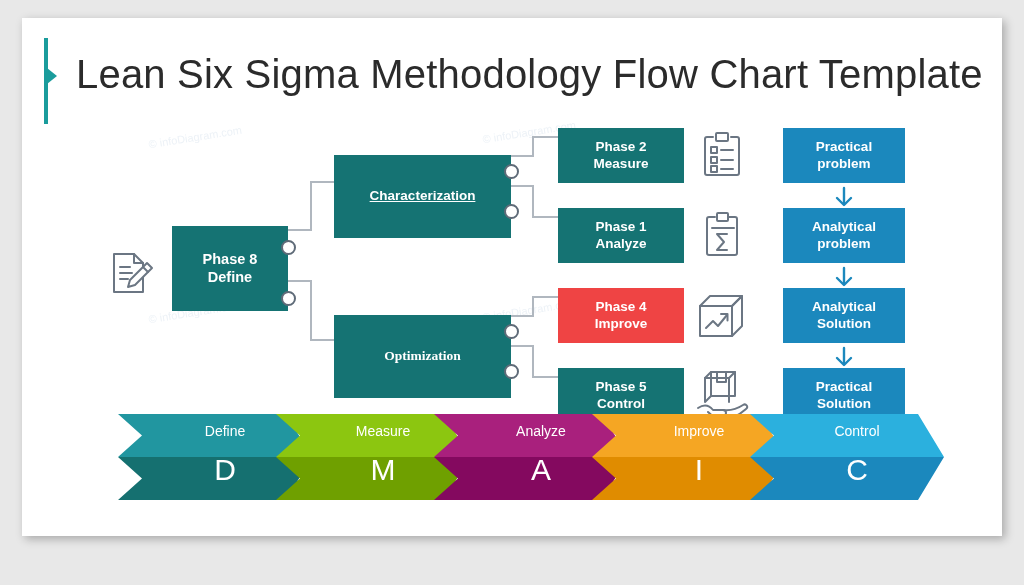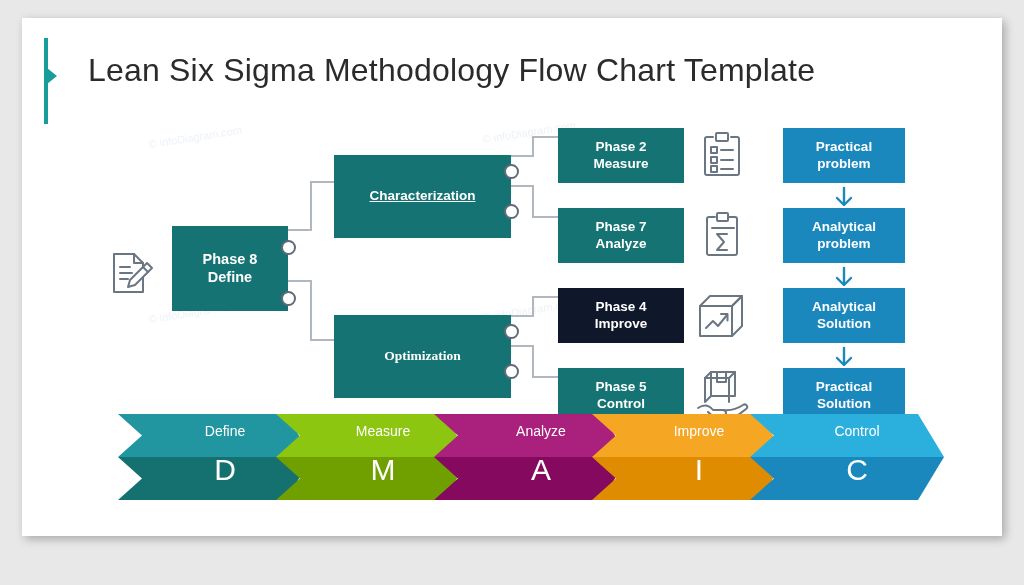--- a/index.html
+++ b/index.html
@@ -22,23 +22,23 @@
   }
   #accent-tri{
     position:absolute;left:25px;top:50px;
     width:0;height:0;
     border-top:8px solid transparent;
     border-bottom:8px solid transparent;
     border-left:10px solid #1a9c9c;
   }
   
   #title{
-    position:absolute;left:66px;top:34px;
+    position:absolute;left:54px;top:34px;
     width:860px;
-    font-size:32px;
+    font-size:40px;
     letter-spacing:.2px;
     color:#2b2b2b;
     font-family:"Liberation Sans", sans-serif;
     font-weight:400;
     white-space:nowrap;
   }
   
   .wm{
     position:absolute;
     color:#edf2f7;
@@ -178,25 +178,25 @@
   <div class="knob" style="left:482px;top:346px;"></div>
 
   <div class="node teal n-md" style="left: 536px; top: 110px; width: 126px; height: 55px; background: rgb(21, 115, 115);">
     <span>
       <span>Phase 2</span><br>
       <span>Measure</span>
     </span>
   </div>
   <div class="node teal n-md" style="left: 536px; top: 190px; width: 126px; height: 55px; background: rgb(21, 115, 115);">
     <span>
-      <span>Phase 7</span><br>
+      <span>Phase 1</span><br>
       <span>Analyze</span>
     </span>
   </div>
-  <div class="node teal n-md" style="left: 536px; top: 270px; width: 126px; height: 55px; background: #0f172a;">
+  <div class="node teal n-md" style="left: 536px; top: 270px; width: 126px; height: 55px; background: #ef4444;">
     <span>
       <span>Phase 4</span><br>
       <span>Improve</span>
     </span>
   </div>
   <div class="node teal n-md" style="left: 536px; top: 350px; width: 126px; height: 55px; background: rgb(21, 115, 115);">
     <span>
       <span>Phase 5</span><br>
       <span>Control</span>
     </span>

